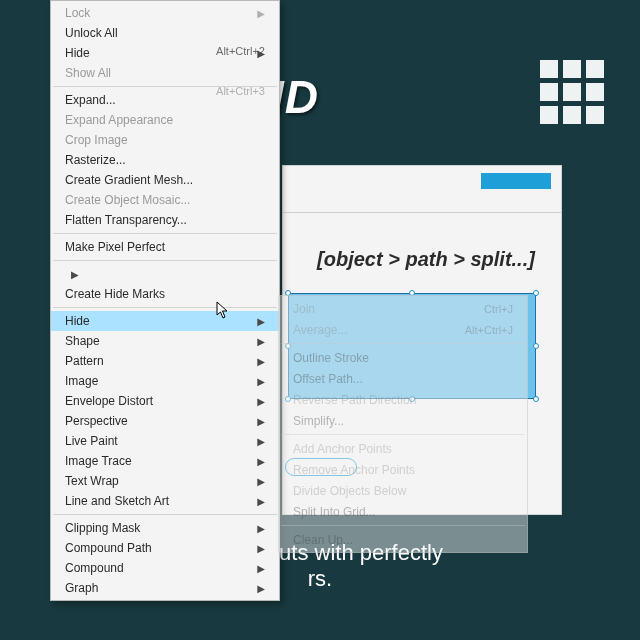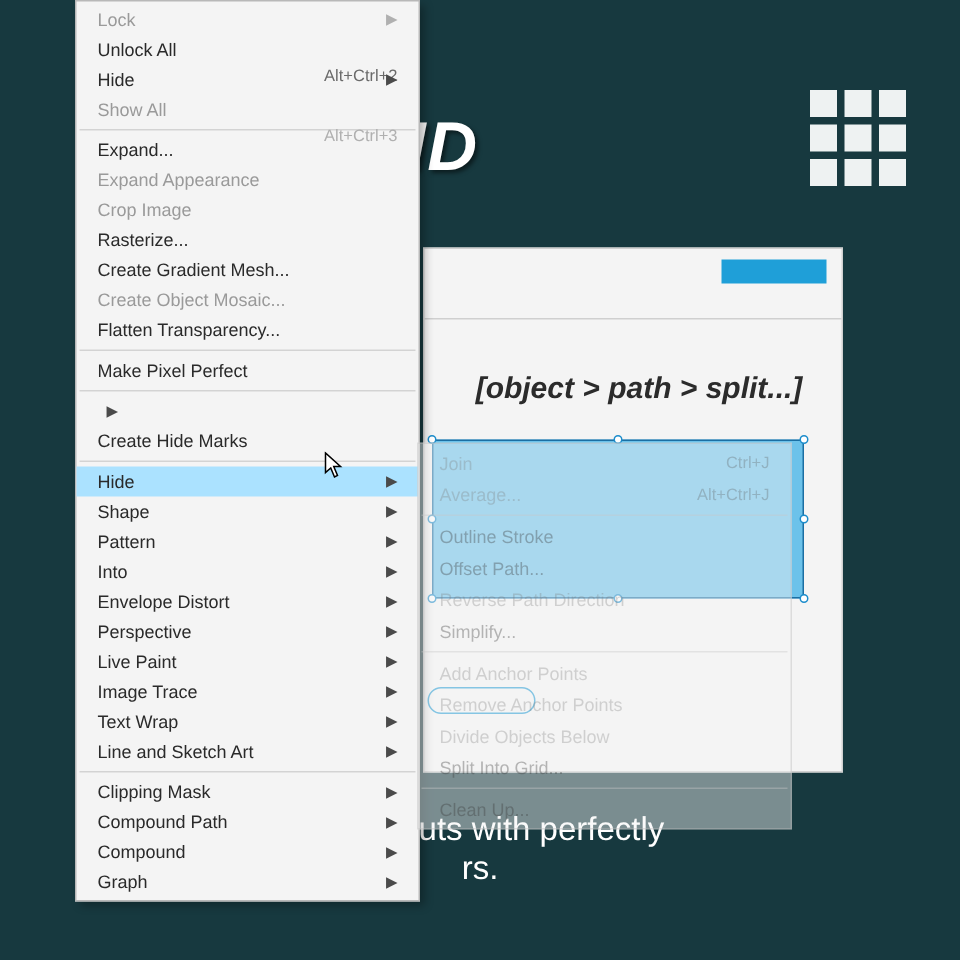--- a/index.html
+++ b/index.html
@@ -257,21 +257,21 @@
     </div>
     <div class="item">
       <span class="lbl">Shape</span>
       <span class="arrow">▶</span>
     </div>
     <div class="item">
       <span class="lbl">Pattern</span>
       <span class="arrow">▶</span>
     </div>
     <div class="item">
-      <span class="lbl">Into</span>
+      <span class="lbl">Image</span>
       <span class="arrow">▶</span>
     </div>
     <div class="item">
       <span class="lbl">Envelope Distort</span>
       <span class="arrow">▶</span>
     </div>
     <div class="item">
       <span class="lbl">Perspective</span>
       <span class="arrow">▶</span>
     </div>

